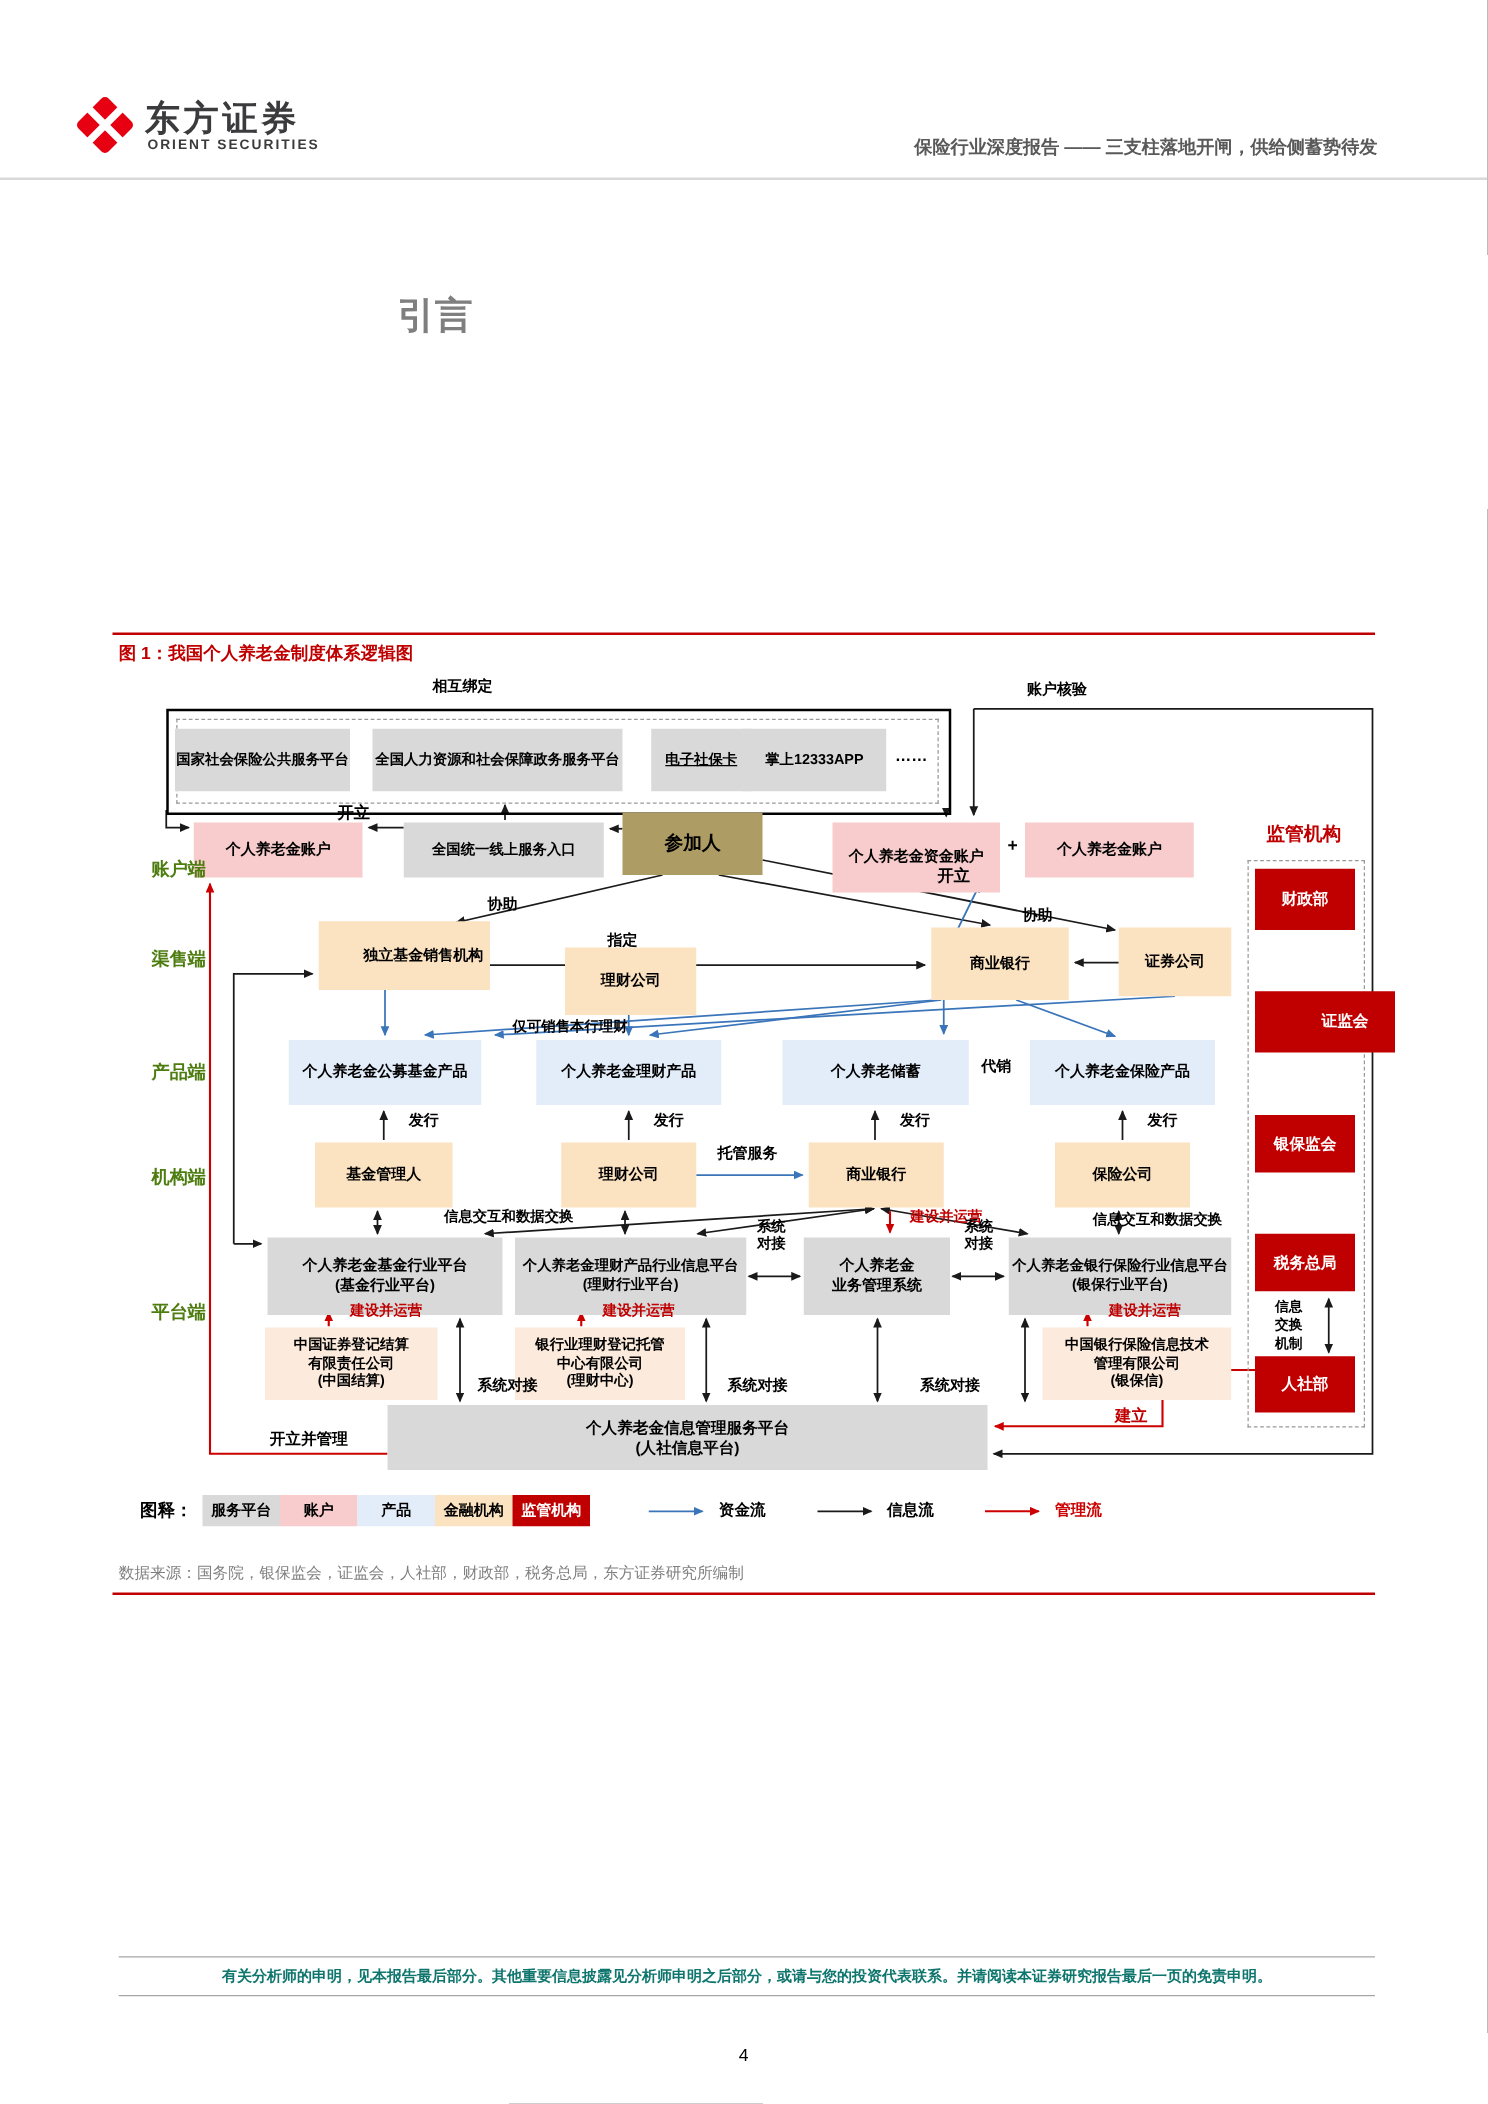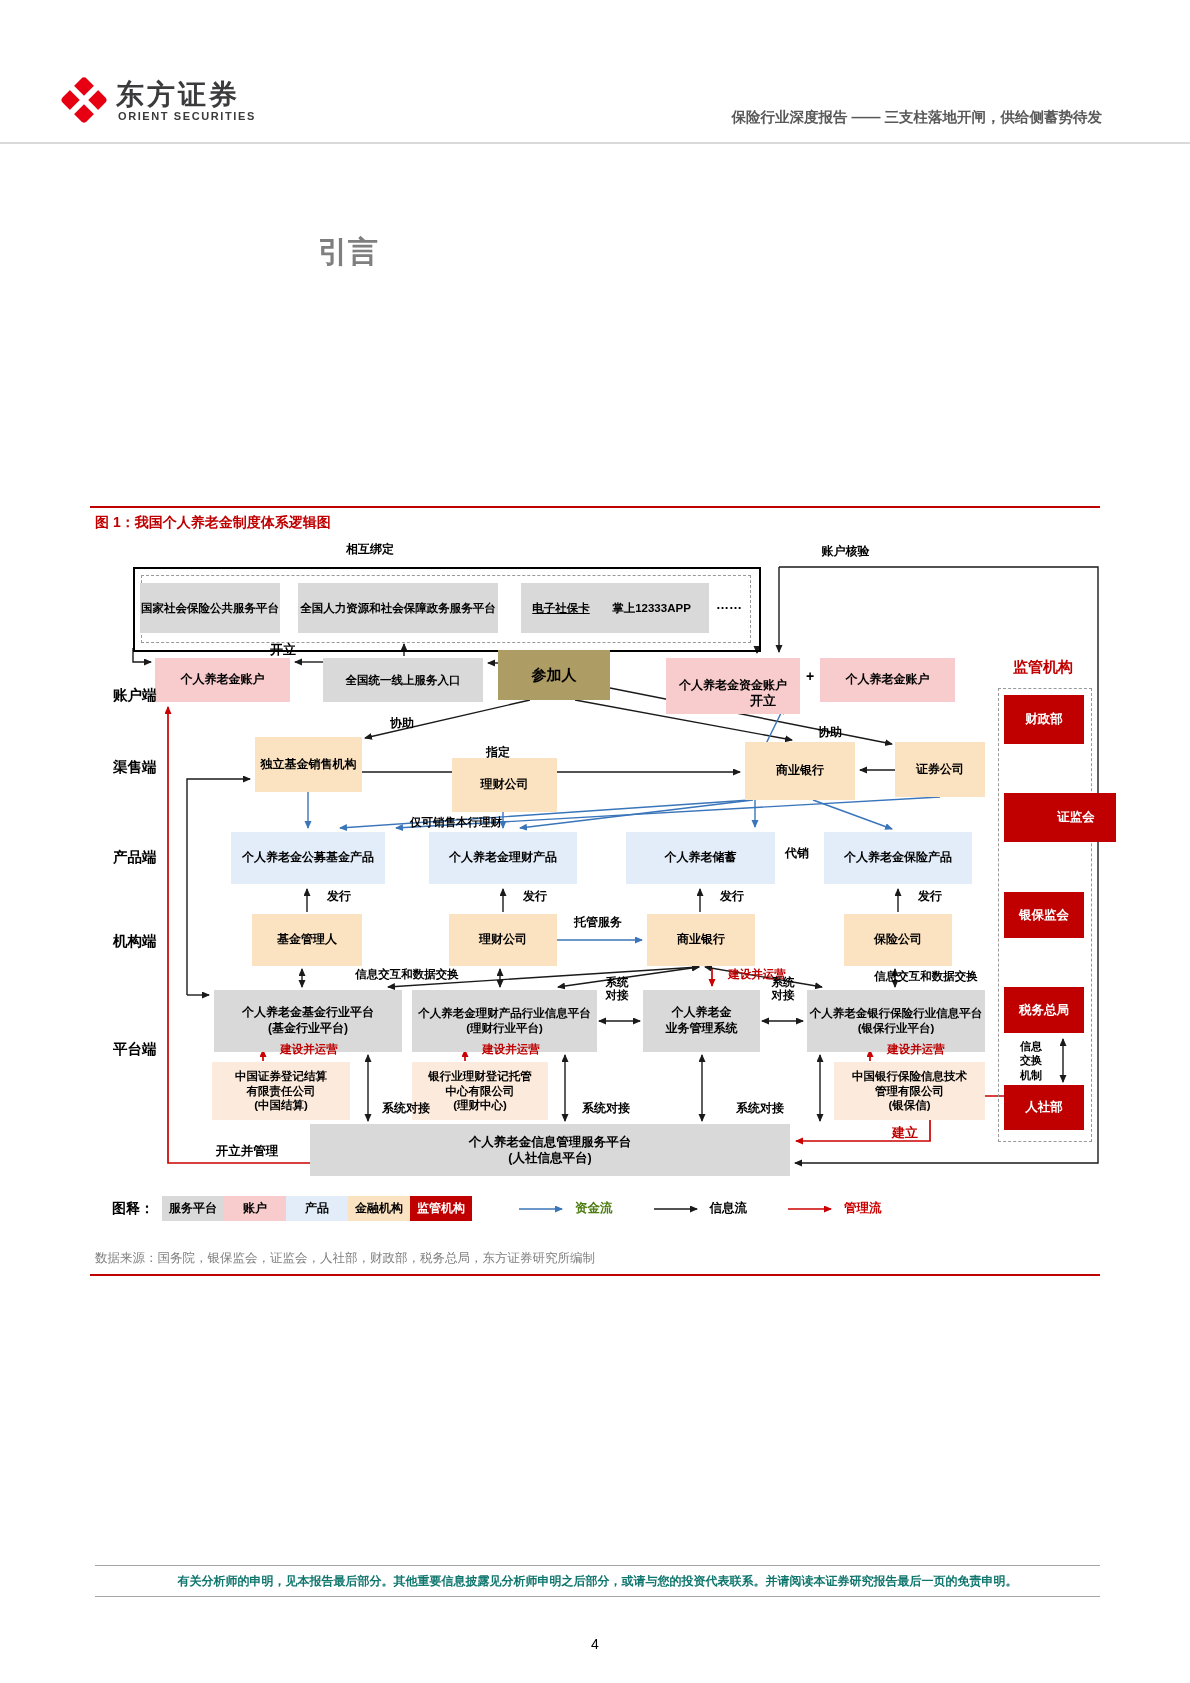--- a/index.html
+++ b/index.html
@@ -10,22 +10,22 @@
       text-align:center;font-weight:700;color:#000;overflow:hidden;line-height:1.3;}
   .gray{background:#d9d9d9;}
   .pink{background:#f8cbcc;}
   .khaki{background:#ad9c63;}
   .peach{background:#fbe2c0;}
   .bluebx{background:#e3edf9;}
   .lpeach{background:#fcebdc;}
   .redbx{background:#c00000;color:#fff;}
   .lb{position:absolute;font-weight:700;font-size:12px;color:#000;text-align:center;line-height:1.15;white-space:nowrap;}
   .red{color:#c00000;}
-  .bluet{color:#4d7c0f;text-align:center;}
-  .side{position:absolute;font-weight:700;font-size:14.5px;color:#000000;width:60px;text-align:left;}
+  .bluet{color:#000000;text-align:center;}
+  .side{position:absolute;font-weight:700;font-size:14.5px;color:#4d7c0f;width:60px;text-align:center;}
   .sw{display:inline-flex;align-items:center;justify-content:center;width:62px;height:25px;
       font-size:12px;font-weight:700;}
   .fl{font-size:12.5px;font-weight:700;margin-left:5px;}
   .hr{position:absolute;height:0;}
 </style>
 </head>
 <body>
 
 <div class="page">
 
@@ -145,21 +145,21 @@
     <div class="side" style="left:18px;top:308px;">产品端</div>
     <div class="side" style="left:18px;top:392px;">机构端</div>
     <div class="side" style="left:18px;top:500px;">平台端</div>
 
     <div class="lb" style="left:290px;top:177px;width:34px;">协助</div>
     <div class="lb" style="left:718px;top:186px;width:34px;">协助</div>
     <div class="lb" style="left:386px;top:206px;width:34px;">指定</div>
     <div class="lb" style="left:692px;top:207px;width:34px;">指定</div>
     <div class="lb" style="left:648px;top:154px;width:40px;font-size:13px;">开立</div>
 
-    <div class="bx peach" style="left:160px;top:197px;width:107px;height:55px;font-size:12px;">独立基金销售机构</div>
+    <div class="bx peach" style="left:160px;top:197px;width:107px;height:55px;font-size:12px;padding-left:30px;">独立基金销售机构</div>
     <div class="bx peach" style="left:357px;top:218px;width:105px;height:54px;font-size:12px;">理财公司</div>
     <div class="bx peach" style="left:650px;top:202px;width:110px;height:58px;font-size:12px;">商业银行</div>
     <div class="bx peach" style="left:800px;top:202px;width:90px;height:55px;font-size:12px;">证券公司</div>
 
     <div class="lb" style="left:238px;top:301px;width:36px;">代销</div>
     <div class="lb" style="left:306px;top:276px;width:110px;font-size:11.5px;">仅可销售本行理财</div>
     <div class="lb" style="left:610px;top:307px;width:36px;">销售</div>
     <div class="lb" style="left:684px;top:307px;width:36px;">代销</div>
 
     <div class="bx bluebx" style="left:136px;top:292px;width:154px;height:52px;font-size:12px;">个人养老金公募基金产品</div>

